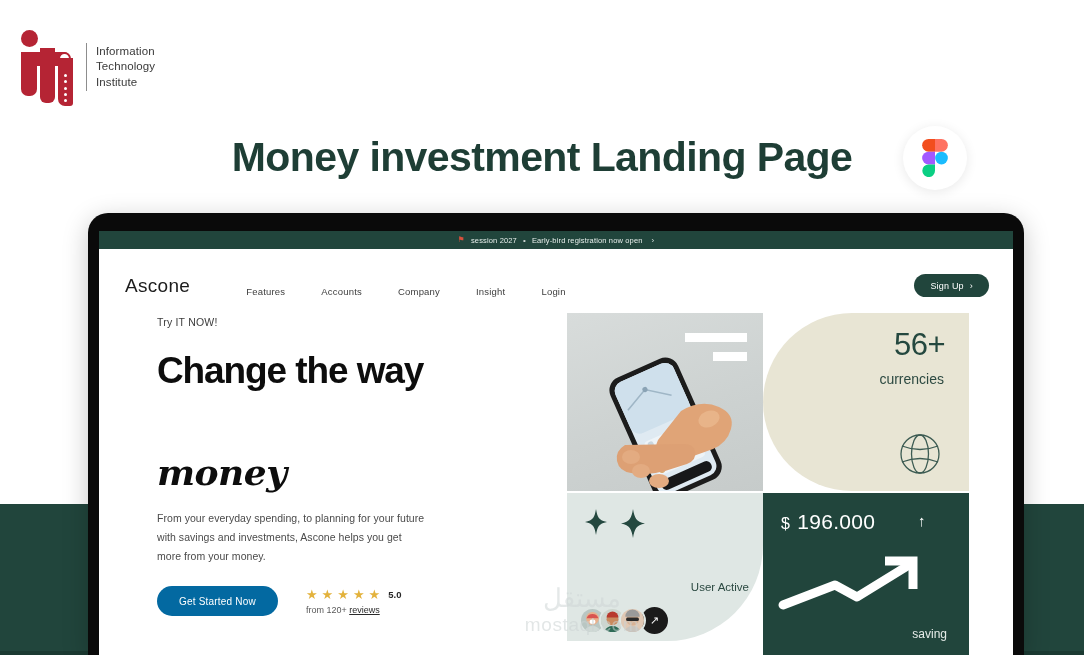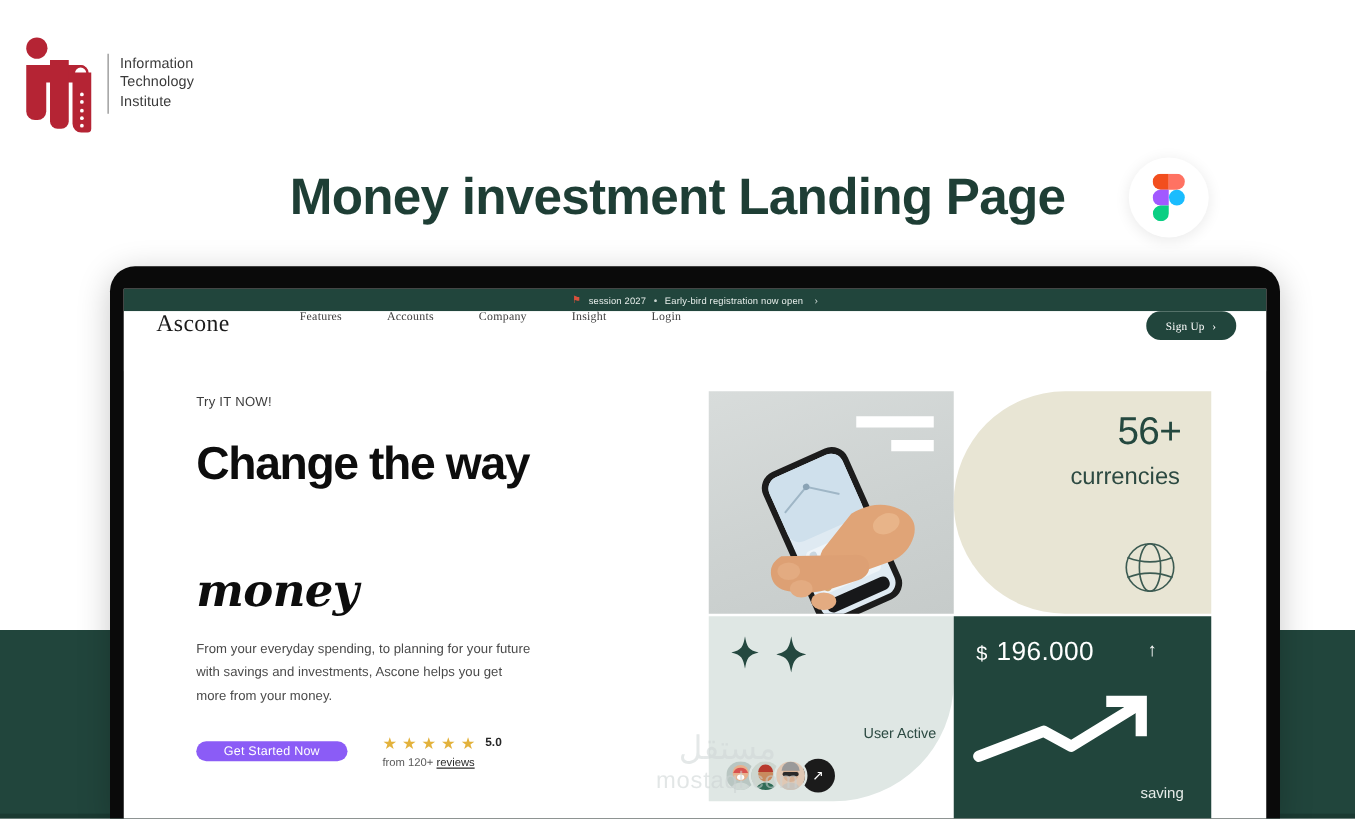--- a/index.html
+++ b/index.html
@@ -153,23 +153,22 @@
     letter-spacing: 0.15px;
   }
   .announce .pin { color: #d8503c; font-size: 8px; line-height: 1; }
   .announce .dot { font-size: 8px; opacity: .85; }
   .announce .chev { font-size: 8px; opacity: .9; margin-left: 3px; }
 
   
   .site-nav {
     height: 48px;
     background: #ffffff;
-    display: flex; align-items: flex-start;
+    display: flex; align-items: flex-end;
     padding: 0 24px 0 26px;
-    font-family: Liberation Serif, serif;
   }
   .brand {
     font-size: 19px;
     color: #1c1c1c;
     letter-spacing: 0.3px;
     flex: none;
   }
   .nav-links {
     display: flex; align-items: center;
     gap: 36px;
@@ -234,25 +233,25 @@
     color: #4a4a4a;
     white-space: pre-line;
     letter-spacing: 0.05px;
   }
   .hero-cta-row {
     display: flex; align-items: center;
     gap: 28px;
     margin-top: 20px;
   }
   .cta-btn {
-    background: #8b5cf6;
+    background: #0369a1;
     color: #ffffff;
     border: none;
     border-radius: 40px;
-    height: 16px;
+    height: 30px;
     padding: 0 22px;
     font-size: 10px;
     font-family: inherit;
     letter-spacing: 0.2px;
     cursor: pointer;
   }
   .rating { padding-top: 1px; }
   .stars-row { display: flex; align-items: center; gap: 4px; }
   .star { color: #E3B23C; font-size: 13px; line-height: 13px; }
   .rating-score {
@@ -300,21 +299,21 @@
     border-top-left-radius: 115px;
     border-bottom-left-radius: 115px;
   }
   .cur-value {
     position: absolute; right: 24px; top: 14px;
     font-size: 31px; color: #24483F;
     letter-spacing: -0.5px;
   }
   .cur-label {
     position: absolute; right: 25px; top: 58px;
-    font-size: 19px; color: #2d4a42;
+    font-size: 14px; color: #2d4a42;
   }
   .globe-icon {
     position: absolute; right: 26px; bottom: 14px;
   }
 
   .card-active {
     left: 10px; top: 196px;
     width: 196px; height: 148px;
     background: #DFE7E4;
     border-bottom-right-radius: 96px;

